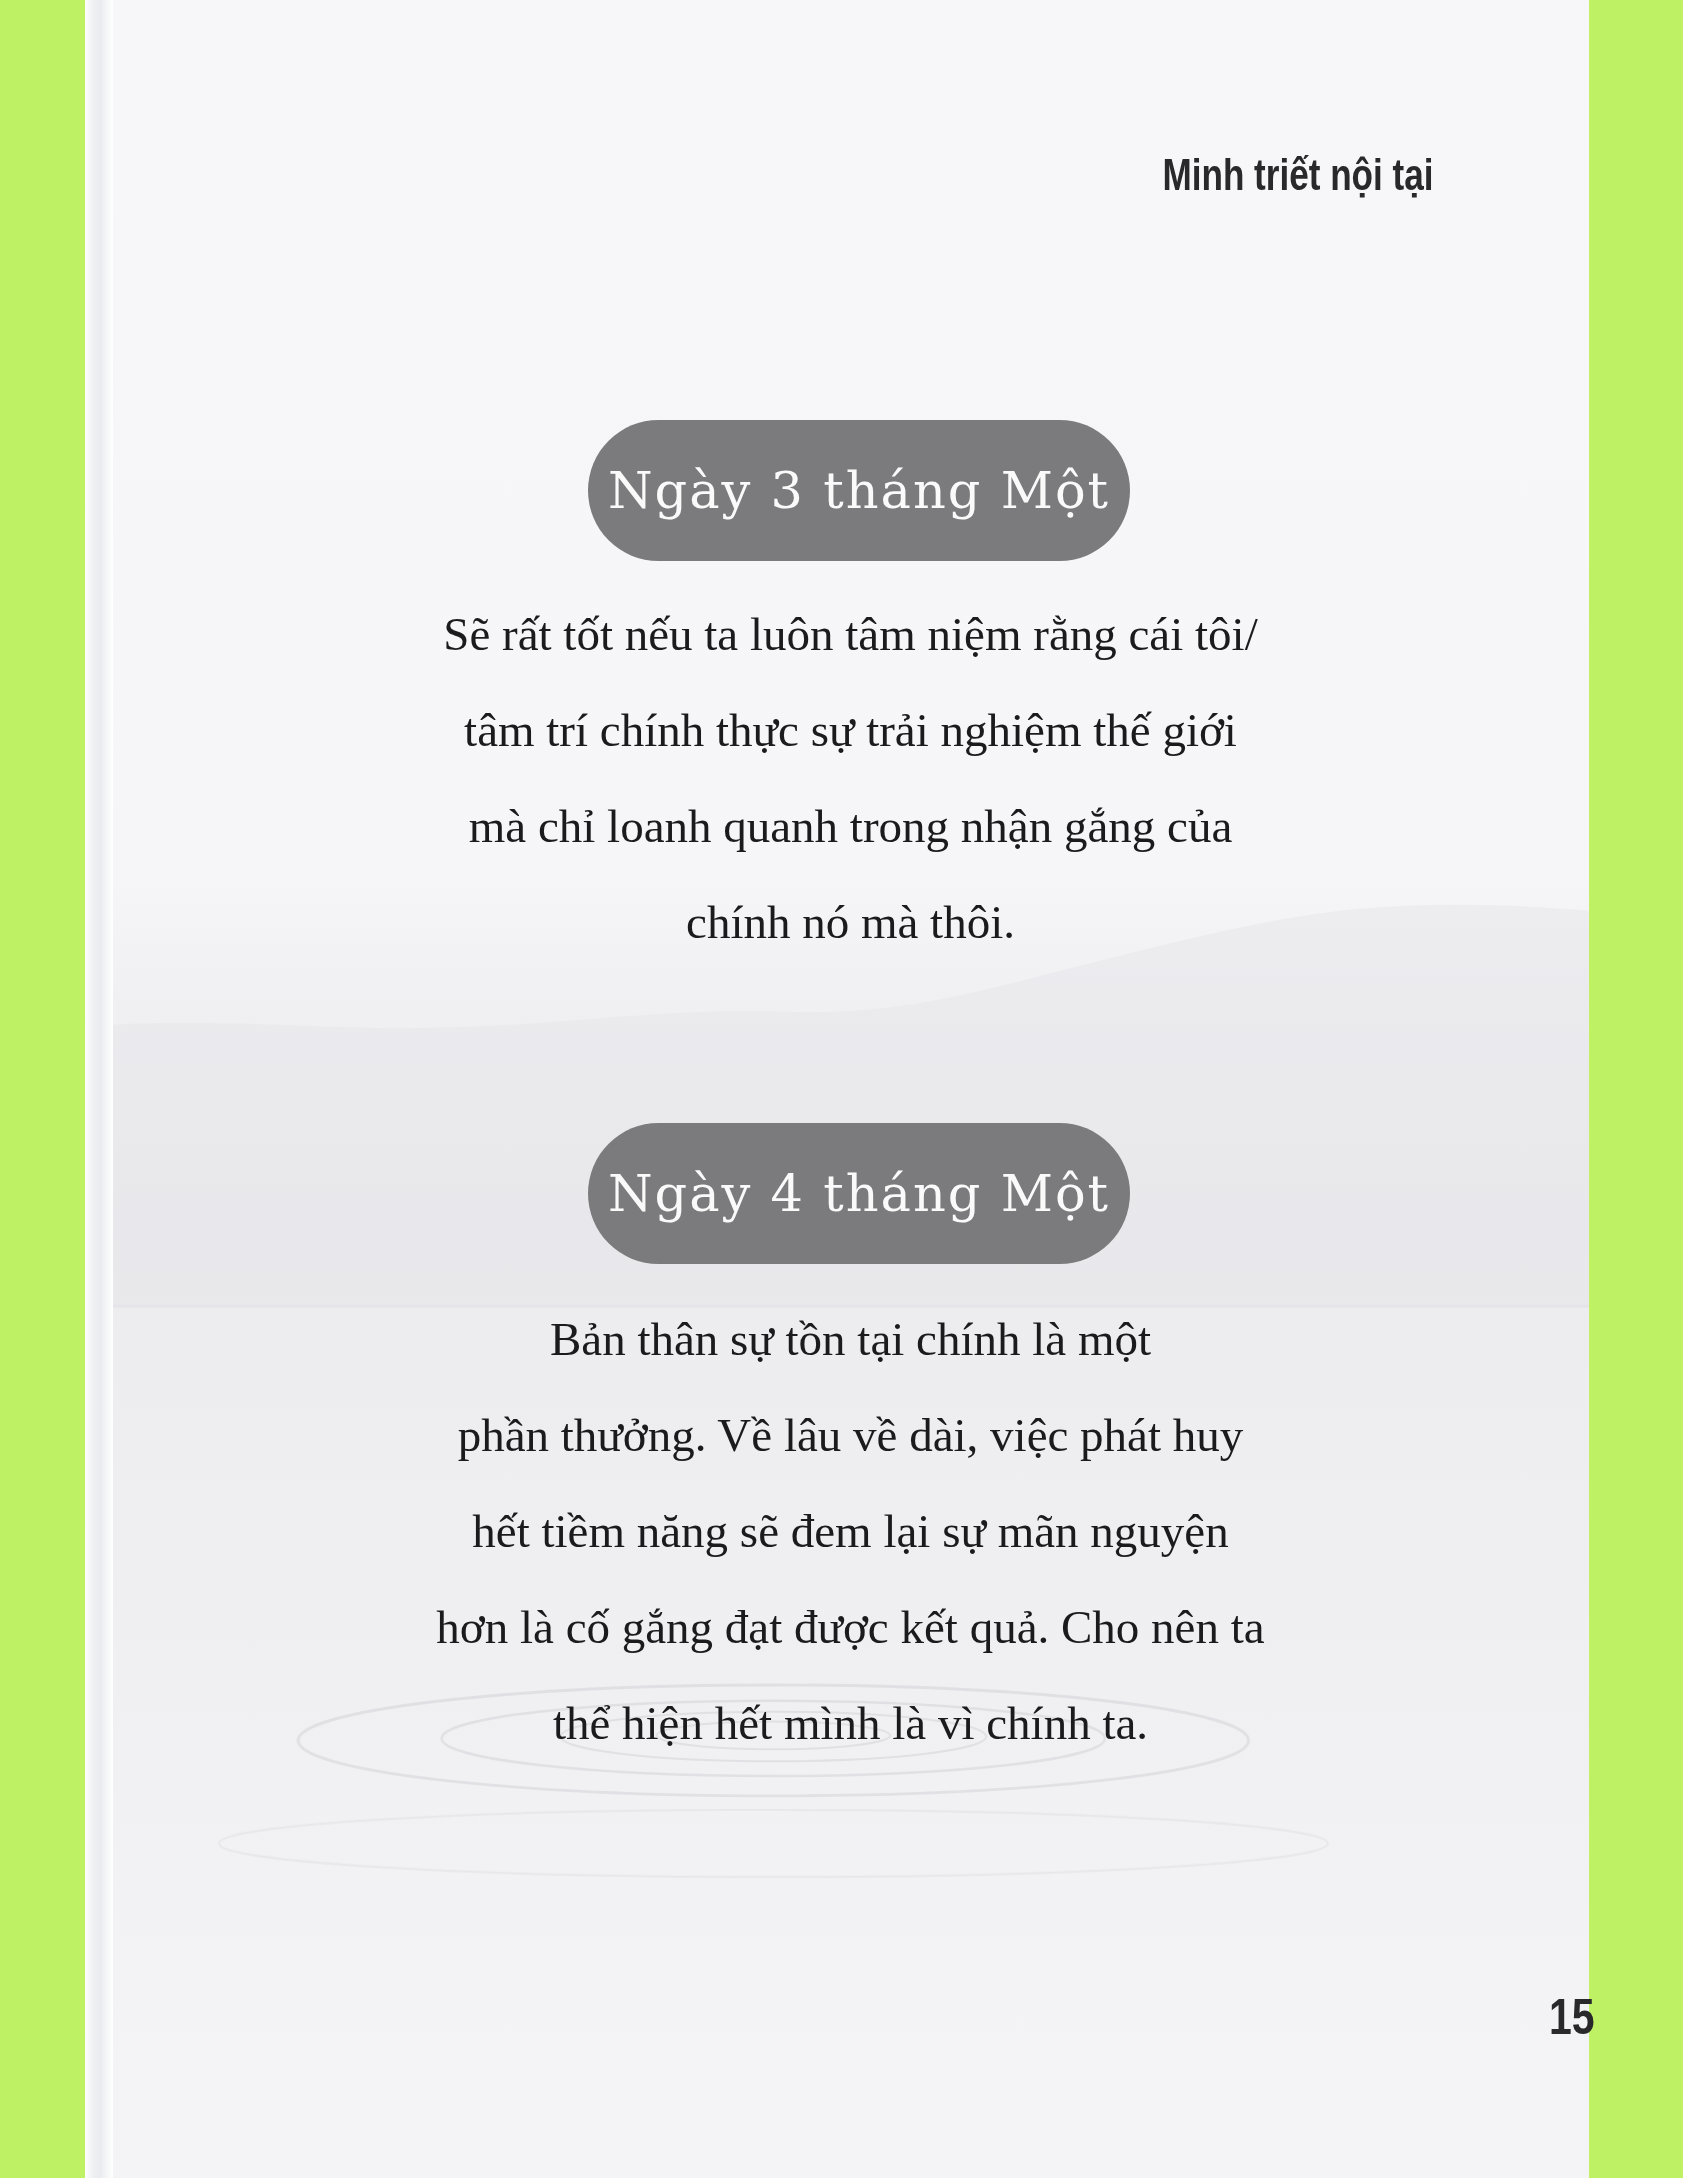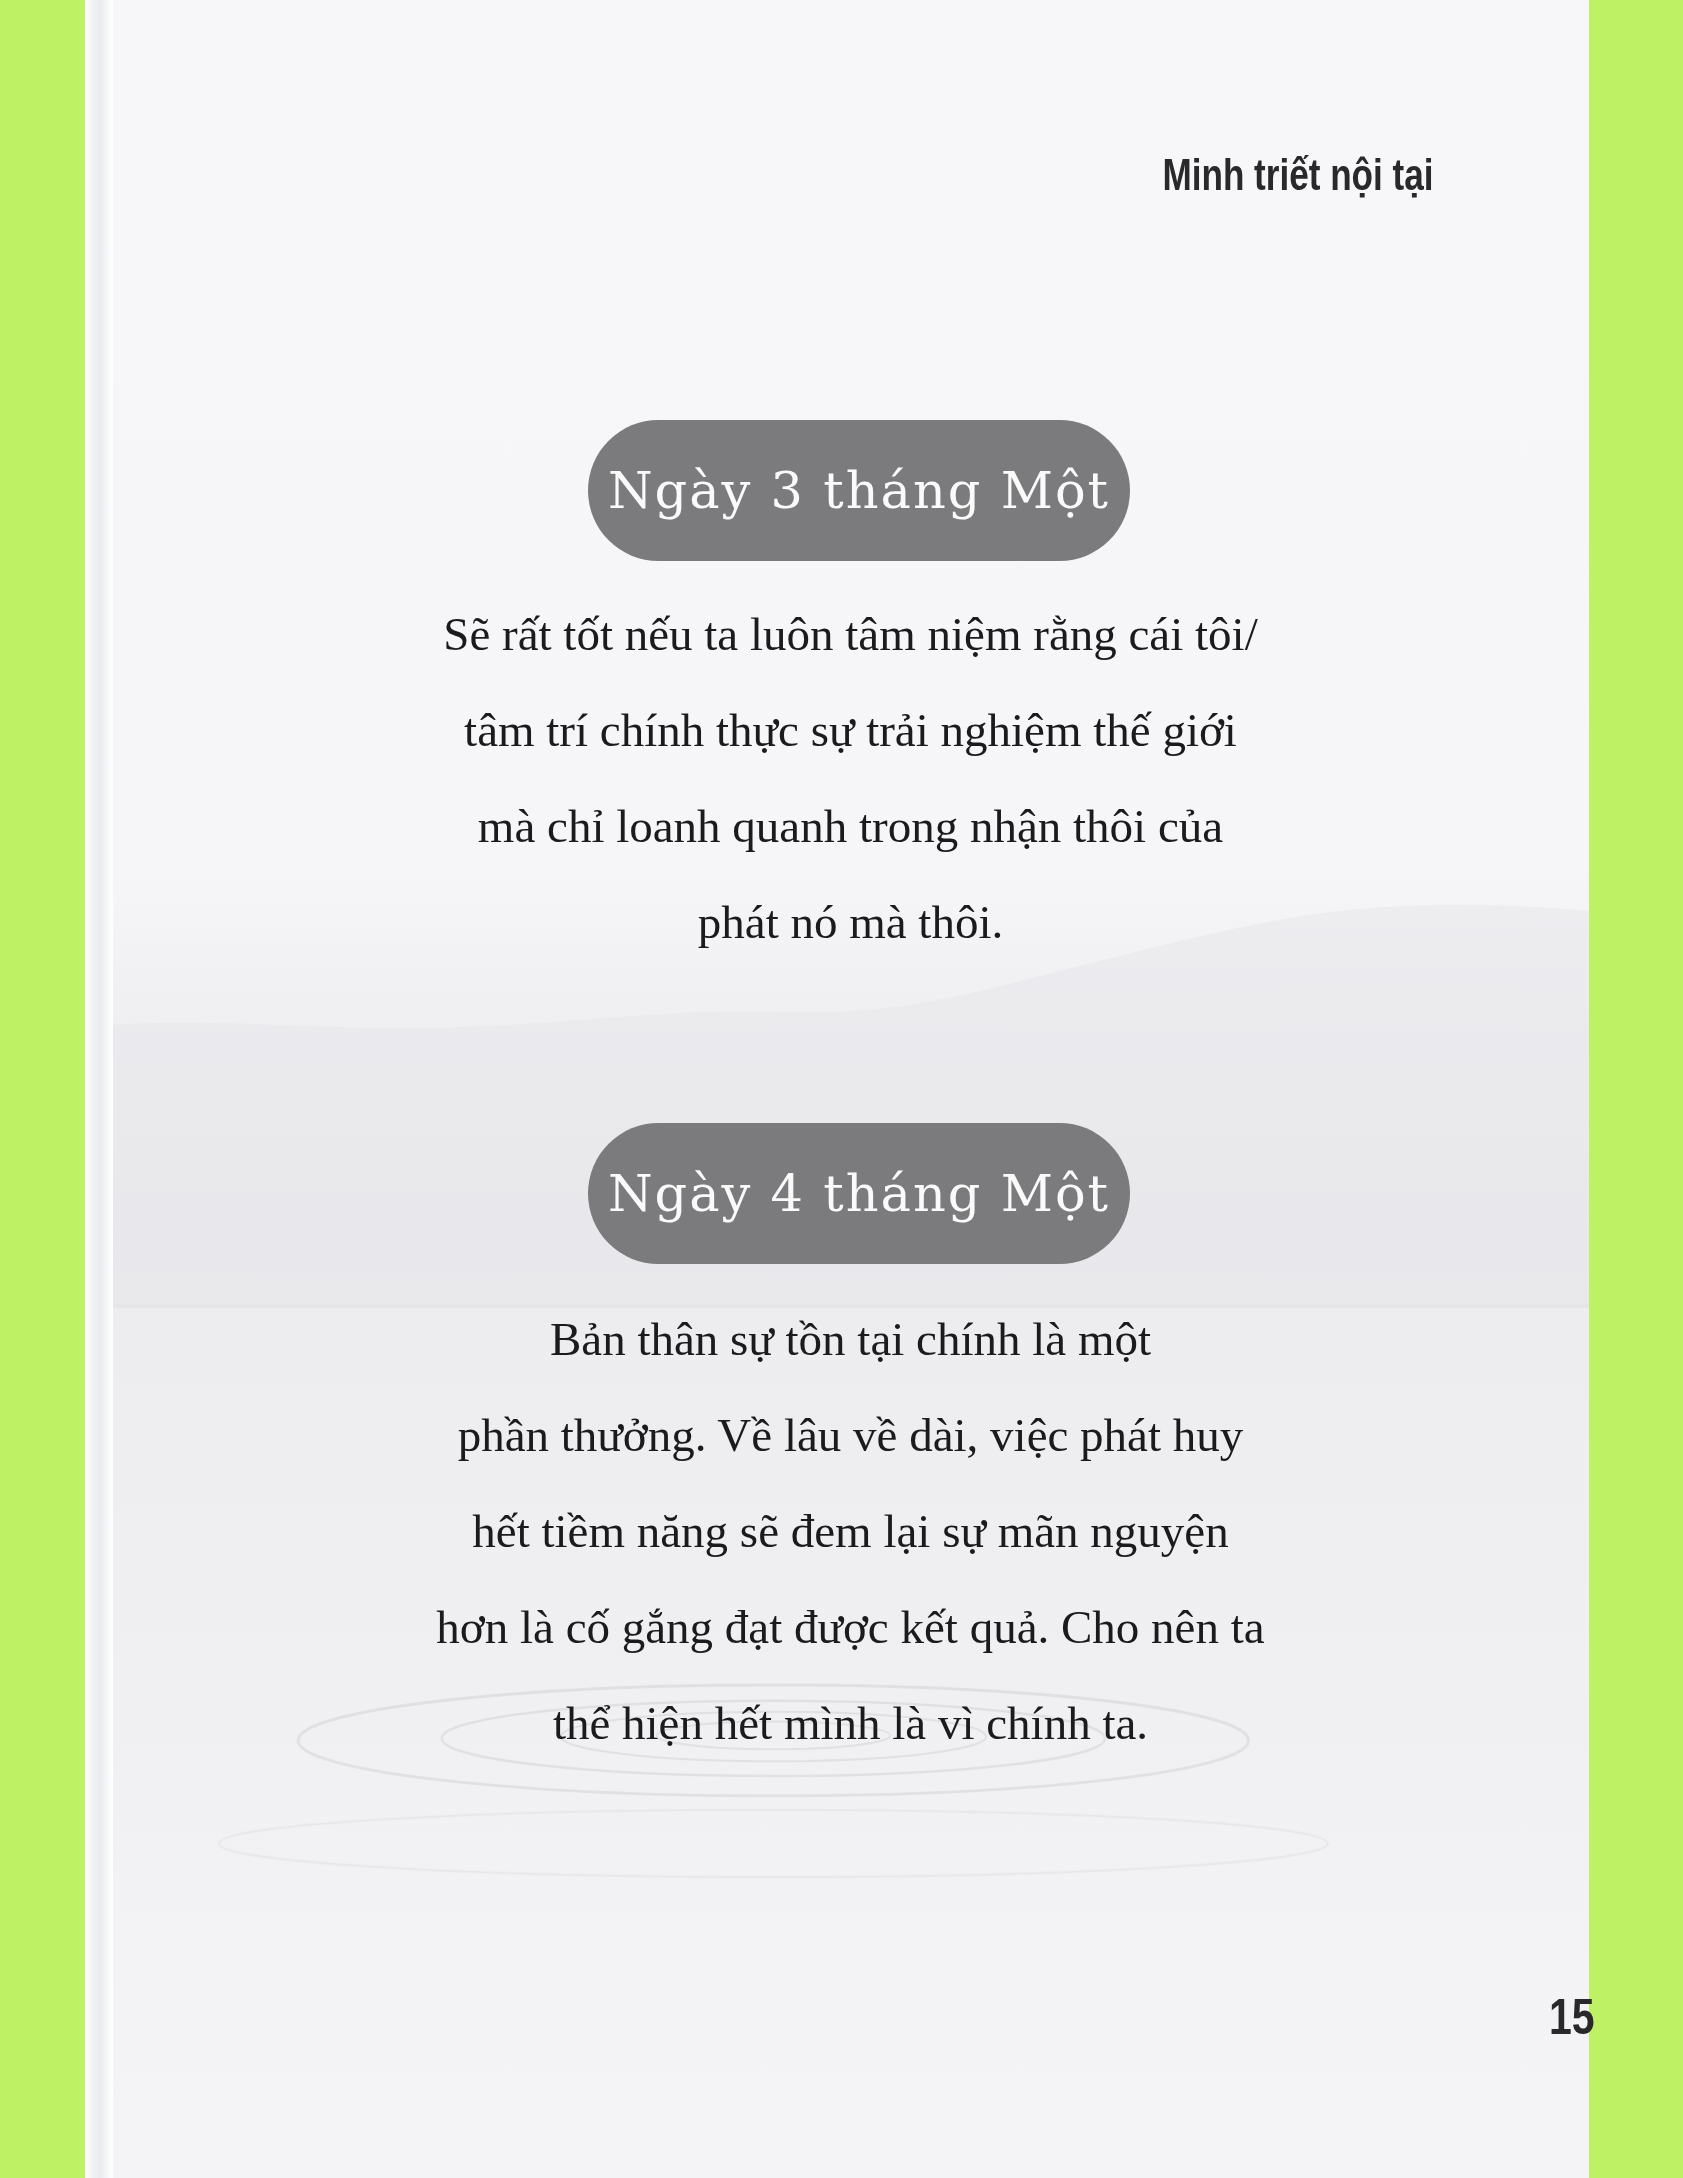--- a/index.html
+++ b/index.html
@@ -125,22 +125,22 @@
   <div class="running-header">
     <span class="condense">Minh triết nội tại</span>
   </div>
 
   <div class="date-badge badge-1">
     <span>Ngày 3 tháng Một</span>
   </div>
   <div class="quote quote-1">
     <div class="line">Sẽ rất tốt nếu ta luôn tâm niệm rằng cái tôi/</div>
     <div class="line">tâm trí chính thực sự trải nghiệm thế giới</div>
-    <div class="line">mà chỉ loanh quanh trong nhận thôi của</div>
-    <div class="line">phát nó mà thôi.</div>
+    <div class="line">mà chỉ loanh quanh trong nhận gắng của</div>
+    <div class="line">chính nó mà thôi.</div>
   </div>
 
   <div class="date-badge badge-2">
     <span>Ngày 4 tháng Một</span>
   </div>
   <div class="quote quote-2">
     <div class="line">Bản thân sự tồn tại chính là một</div>
     <div class="line">phần thưởng. Về lâu về dài, việc phát huy</div>
     <div class="line">hết tiềm năng sẽ đem lại sự mãn nguyện</div>
     <div class="line">hơn là cố gắng đạt được kết quả. Cho nên ta</div>

